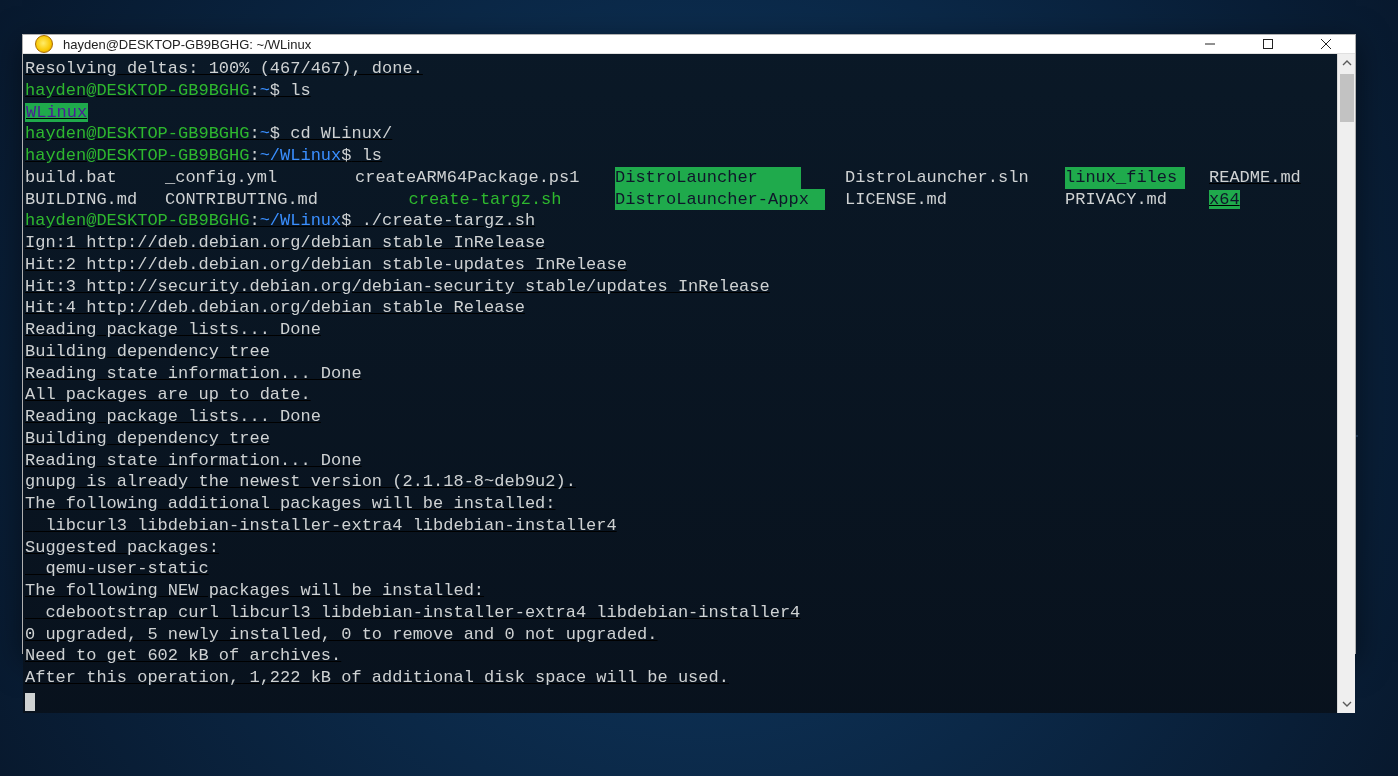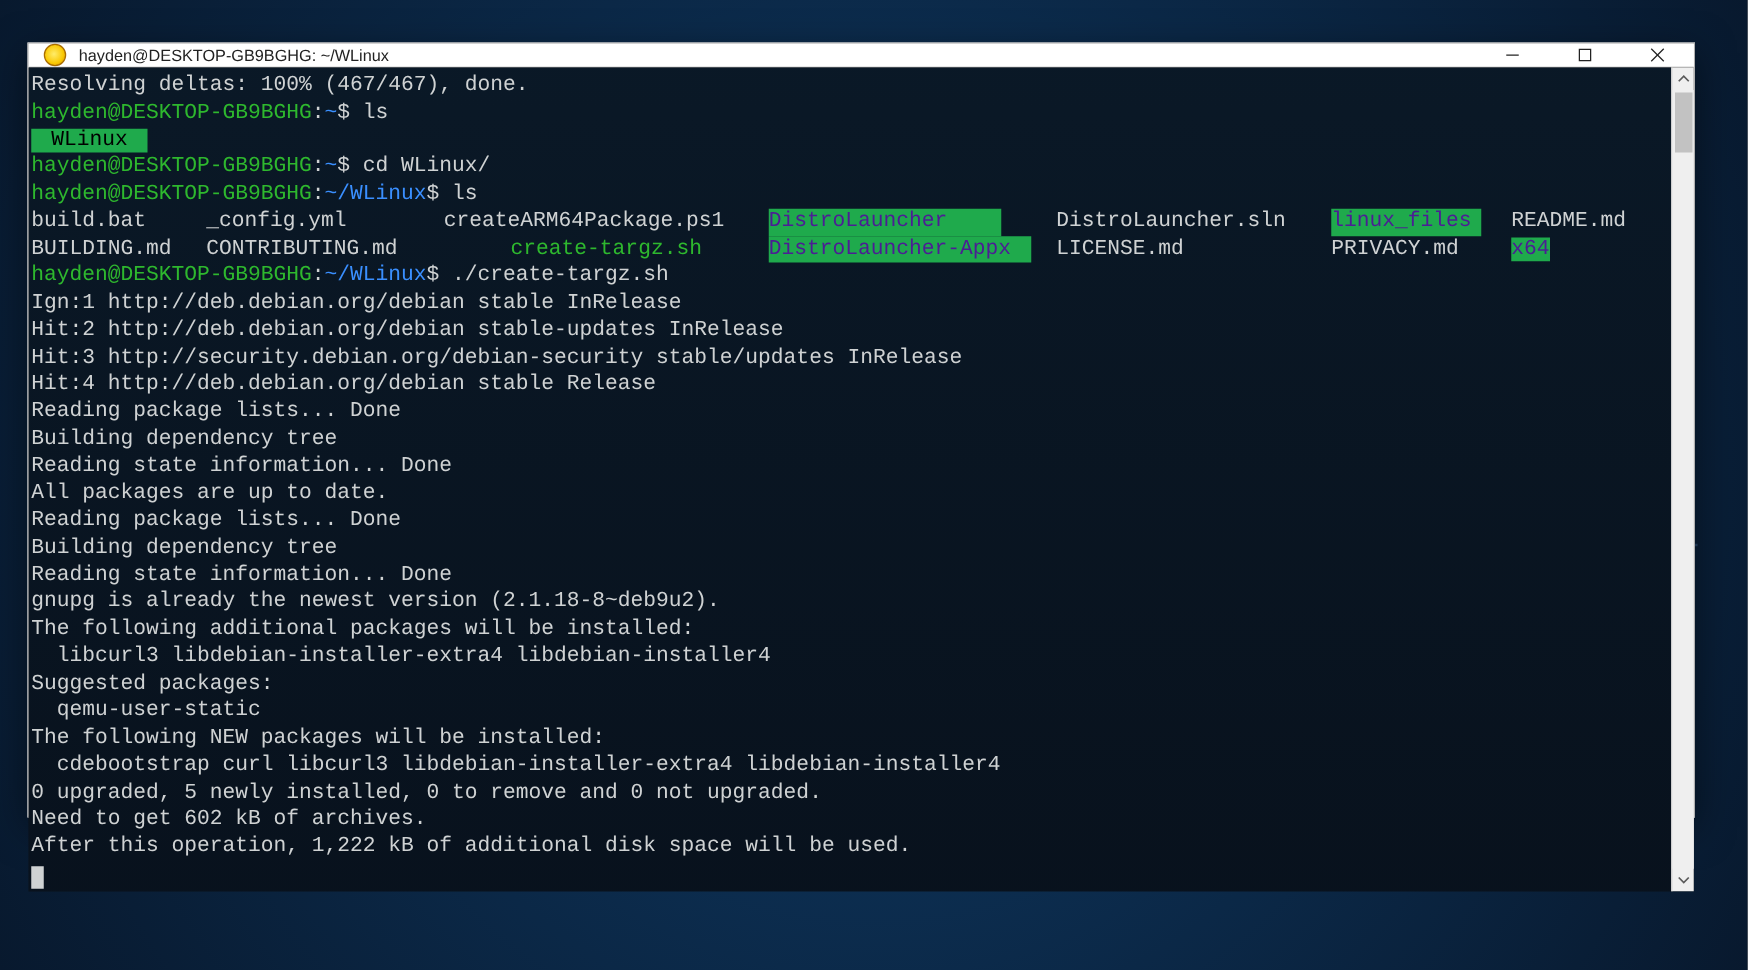--- a/index.html
+++ b/index.html
@@ -39,37 +39,37 @@
     flex-shrink: 0;
   }
   .title { font-size: 13px; color: #222; flex: 1; white-space: nowrap; }
   .winbtns { display: flex; height: 100%; }
   .winbtn {
     width: 58px; height: 100%;
     display: flex; align-items: center; justify-content: center;
     color: #222;
   }
   .winbtn svg { width: 12px; height: 12px; stroke: #222; stroke-width: 1; fill: none; }
-  .terminal-wrap { flex: 1; display: flex; background: #0c0c0c; position: relative; }
+  .terminal-wrap { flex: 1; display: flex; background: #0c0c0c; position: relative; text-decoration: underline; }
   .terminal {
     flex: 1;
     background: linear-gradient(to bottom, rgba(10,25,40,0.95), rgba(8,18,30,0.95));
     color: #d0d0d0;
     font-family: Consolas, "Courier New", monospace;
     font-size: 17px;
     line-height: 1.28;
     padding: 4px 6px 2px 2px;
     overflow: hidden;
     white-space: pre;
   }
   .terminal .g { color: #2eb82e; text-align: center; }
   .terminal .b { color: #3a8fff; }
   .terminal .w { color: #cfd2d3; }
-  .terminal .hl { background: #1faa4c; color: #000000; padding: 0 16px; }
-  .terminal .hl2 { background: #1faa4c; color: #4c1d95; }
+  .terminal .hl { background: #1faa4c; color: #4c1d95; padding: 0 1px; }
+  .terminal .hl2 { background: #1faa4c; color: #0f172a; }
   .cursor { display:inline-block; width:10px; height:18px; background:#cfd2d3; vertical-align:bottom; }
   .scrollbar {
     width: 18px; background: #efefef;
     display: flex; flex-direction: column; align-items: center;
     border-left: 1px solid #d8d8d8;
   }
   .sb-btn {
     width: 100%; height: 18px;
     display:flex; align-items:center; justify-content:center;
     color:#5a5a5a; font-size:10px;

